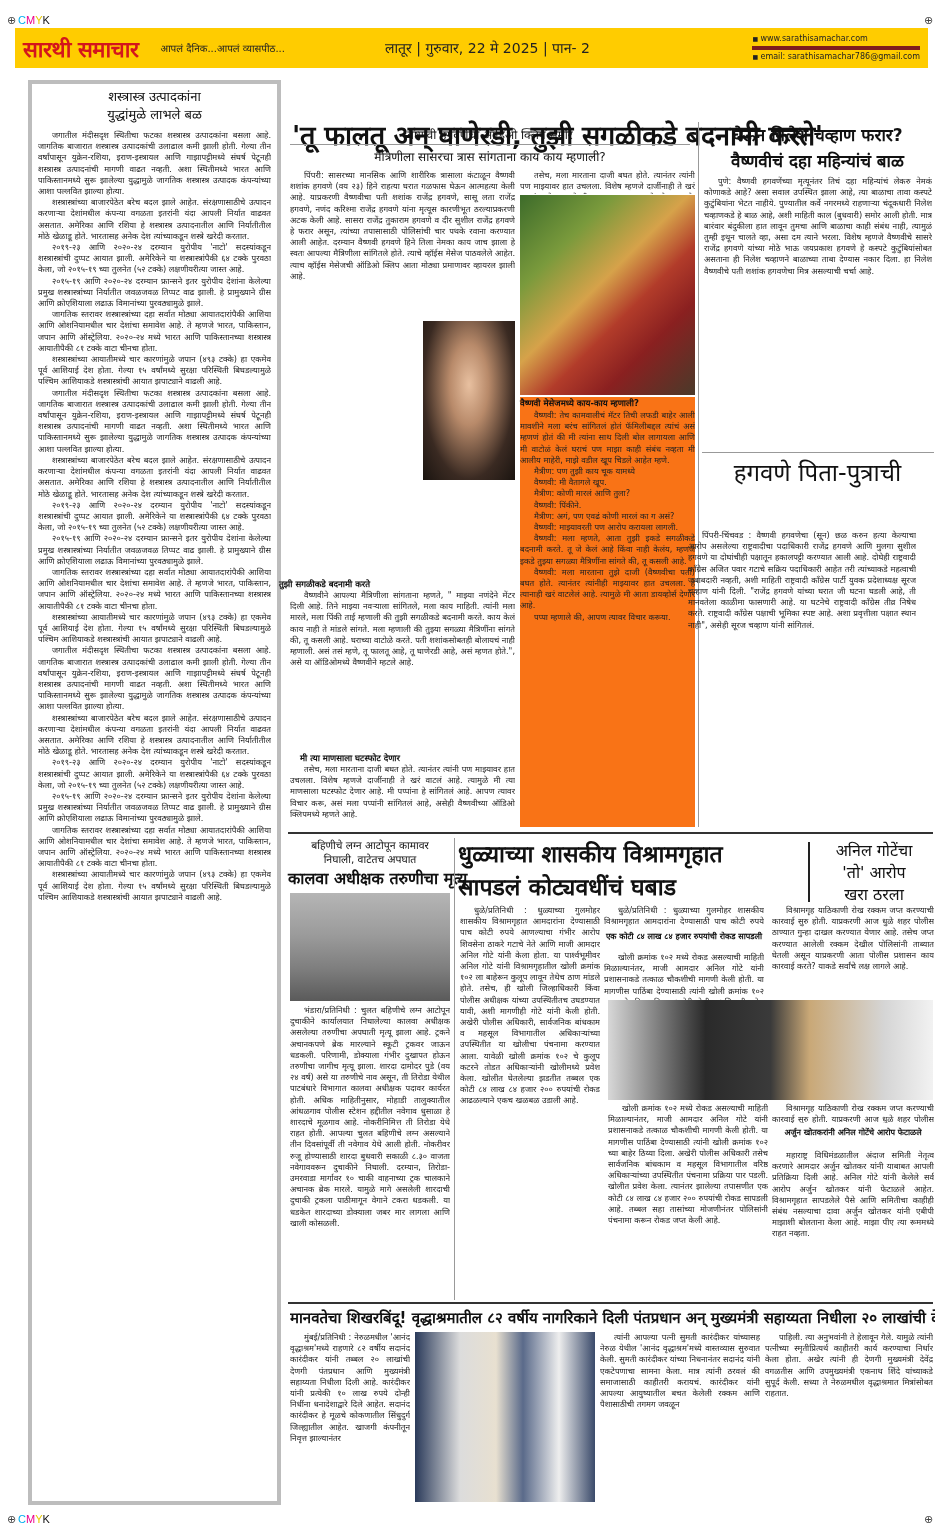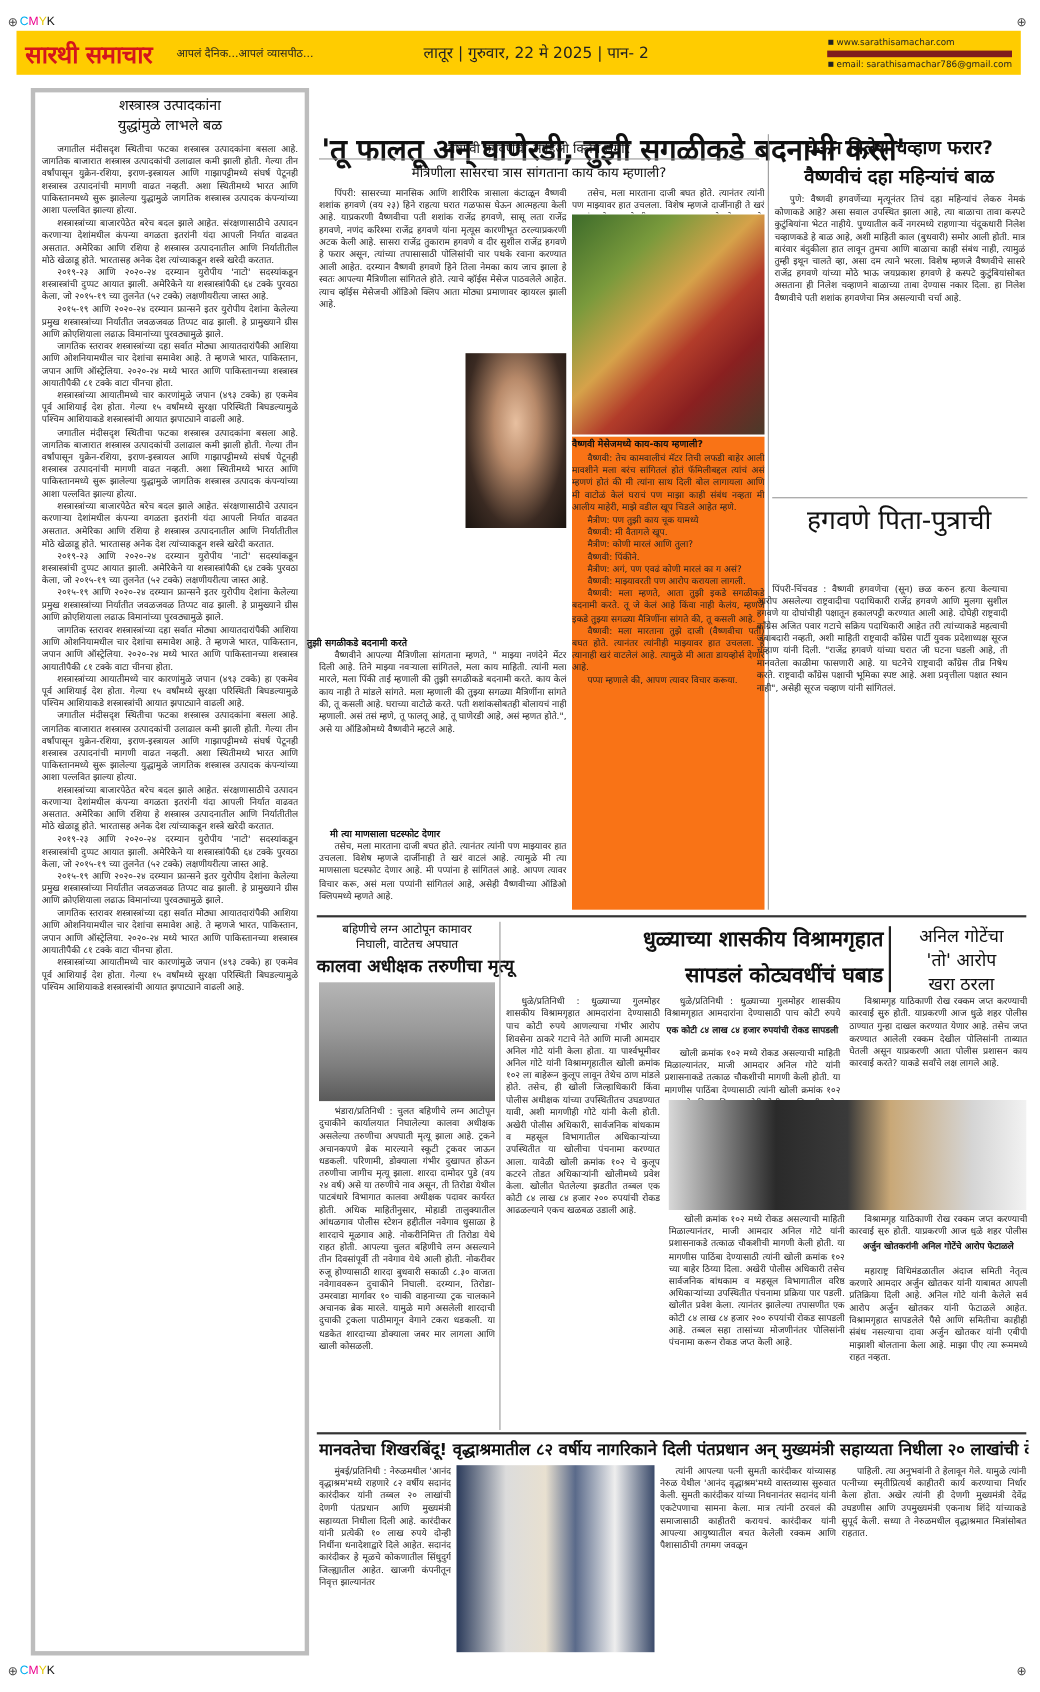--- a/index.html
+++ b/index.html
@@ -9,21 +9,21 @@
   .reg { font-size: 11px; color: #444; }
   .cmyk { font-size: 11px; font-family: "Liberation Sans", sans-serif; }
   .cmyk .c { color: #00aeef; } .cmyk .m { color: #ec008c; } .cmyk .y { color: #e6c800; } .cmyk .k { color: #111; }
   .masthead { left: 15px; top: 28px; width: 913px; height: 40px; background: #ffcc00; display: flex; align-items: center; padding: 0 8px; }
   .brand { font-family: "DejaVu Serif", serif; font-weight: bold; font-size: 22px; color: #d4151c; letter-spacing: -0.5px; }
   .tagline { font-size: 10px; color: #222; margin-left: 22px; }
   .dateline { position: absolute; left: 370px; top: 10px; font-size: 14px; color: #222; }
   .contact { position: absolute; right: 8px; top: 4px; font-size: 8px; color: #222; line-height: 14px; }
   .contact div { padding-left: 8px; position: relative; }
   .contact div::before { content: "■"; position: absolute; left: 0; font-size: 6px; }
-  .contact div:first-child { border-bottom: 6px solid #7f1d1d; }
+  .contact div:first-child { border-bottom: 4px solid #7f1d1d; }
   .editorial { left: 28px; top: 80px; width: 253px; height: 1425px; border: 4px solid #bdbdbd; background: #fff; padding: 4px 6px; overflow: hidden; }
   .ed-title { font-family: "DejaVu Serif", serif; font-style: italic; font-weight: bold; font-size: 34px; text-align: center; border-bottom: 3px solid #111; margin: 0 18px 4px; line-height: 44px; }
   .ed-head { text-align: center; font-size: 13px; line-height: 18px; }
   .body-text { font-size: 8.2px; line-height: 11.2px; text-align: justify; color: #222; }
   .body-text p { text-indent: 14px; }
   .filler { overflow: hidden; }
   .h1 { font-family: "DejaVu Sans", sans-serif; font-weight: bold; font-size: 27px; color: #111; letter-spacing: -0.3px; white-space: nowrap; margin-top: 32px; }
   .sub { font-size: 12px; text-align: center; }
   .rule { border-top: 1px solid #999; }
   .vrule { border-left: 1px solid #999; }
@@ -146,21 +146,21 @@
   <div>बहिणीचे लग्न आटोपून कामावर</div>
   <div>निघाली, वाटेतच अपघात</div>
 </div>
 <div class="abs" style="left:288px;top:868px;width:165px;text-align:center;font-weight:bold;font-size:16px;line-height:22px;white-space:nowrap;">कालवा अधीक्षक तरुणीचा मृत्यू</div>
 <div class="abs photo photo-scooter" style="left:290px;top:893px;width:160px;height:108px;"></div>
 <div class="abs body-text filler" style="left:290px;top:1005px;width:160px;height:290px;">
   <p>भंडारा/प्रतिनिधी : चुलत बहिणीचे लग्न आटोपून दुचाकीने कार्यालयात निघालेल्या कालवा अधीक्षक असलेल्या तरुणीचा अपघाती मृत्यू झाला आहे. ट्रकने अचानकपणे ब्रेक मारल्याने स्कूटी ट्रकवर जाऊन धडकली. परिणामी, डोक्याला गंभीर दुखापत होऊन तरुणीचा जागीच मृत्यू झाला. शारदा दामोदर पुडे (वय २४ वर्ष) असे या तरुणीचे नाव असून, ती तिरोडा येथील पाटबंधारे विभागात कालवा अधीक्षक पदावर कार्यरत होती. अधिक माहितीनुसार, मोहाडी तालुक्यातील आंधळगाव पोलीस स्टेशन हद्दीतील नवेगाव धुसाळा हे शारदाचे मूळगाव आहे. नोकरीनिमित्त ती तिरोडा येथे राहत होती. आपल्या चुलत बहिणीचे लग्न असल्याने तीन दिवसांपूर्वी ती नवेगाव येथे आली होती. नोकरीवर रुजू होण्यासाठी शारदा बुधवारी सकाळी ८.३० वाजता नवेगाववरून दुचाकीने निघाली. दरम्यान, तिरोडा-उमरवाडा मार्गावर १० चाकी वाहनाच्या ट्रक चालकाने अचानक ब्रेक मारले. यामुळे मागे असलेली शारदाची दुचाकी ट्रकला पाठीमागून वेगाने टकरा धडकली. या धडकेत शारदाच्या डोक्याला जबर मार लागला आणि खाली कोसळली.</p>
 </div>
 <div class="abs vrule" style="left:454px;top:838px;height:462px;"></div>
 
-<div class="abs" style="left:458px;top:838px;width:345px;text-align:right;font-weight:bold;font-size:19px;line-height:33px;">
+<div class="abs" style="left:458px;top:838px;width:345px;text-align:left;font-weight:bold;font-size:23px;line-height:33px;">
   <div>धुळ्याच्या शासकीय विश्रामगृहात</div>
   <div>सापडलं कोट्यवधींचं घबाड</div>
 </div>
 <div class="abs vrule" style="left:808px;top:842px;height:60px;border-left:2px solid #222;"></div>
 <div class="abs" style="left:814px;top:840px;width:120px;font-size:16px;line-height:22px;text-align:center;">
   <div>अनिल गोटेंचा</div>
   <div>'तो' आरोप</div>
   <div>खरा ठरला</div>
 </div>
 
@@ -193,20 +193,20 @@
 
 <div class="abs" style="left:290px;top:1307px;width:645px;font-weight:bold;font-size:15px;line-height:22px;white-space:nowrap;overflow:hidden;">मानवतेचा शिखरबिंदू! वृद्धाश्रमातील ८२ वर्षीय नागरिकाने दिली पंतप्रधान अन् मुख्यमंत्री सहाय्यता निधीला २० लाखांची देणगी</div>
 <div class="abs body-text filler" style="left:290px;top:1332px;width:120px;height:170px;">
   <p>मुंबई/प्रतिनिधी : नेरुळमधील 'आनंद वृद्धाश्रम'मध्ये राहणारे ८२ वर्षीय सदानंद कारंदीकर यांनी तब्बल २० लाखांची देणगी पंतप्रधान आणि मुख्यमंत्री सहाय्यता निधीला दिली आहे. कारंदीकर यांनी प्रत्येकी १० लाख रुपये दोन्ही निधींना धनादेशाद्वारे दिले आहेत. सदानंद कारंदीकर हे मूळचे कोकणातील सिंधुदुर्ग जिल्ह्यातील आहेत. खाजगी कंपनीतून निवृत्त झाल्यानंतर</p>
 </div>
 <div class="abs photo photo-group" style="left:415px;top:1332px;width:180px;height:170px;"></div>
 <div class="abs body-text filler" style="left:600px;top:1332px;width:160px;height:170px;">
   <p>त्यांनी आपल्या पत्नी सुमती कारंदीकर यांच्यासह नेरुळ येथील 'आनंद वृद्धाश्रम'मध्ये वास्तव्यास सुरुवात केली. सुमती कारंदीकर यांच्या निधनानंतर सदानंद यांनी एकटेपणाचा सामना केला. मात्र त्यांनी ठरवलं की समाजासाठी काहीतरी करायचं. कारंदीकर यांनी आपल्या आयुष्यातील बचत केलेली रक्कम आणि पैशासाठीची तगमग जवळून</p>
 </div>
 <div class="abs body-text filler" style="left:765px;top:1332px;width:168px;height:170px;">
-  <p>पाहिली. त्या अनुभवांनी ते हेलावून गेले. यामुळे त्यांनी पत्नीच्या स्मृतीप्रित्यर्थ काहीतरी कार्य करण्याचा निर्धार केला होता. अखेर त्यांनी ही देणगी मुख्यमंत्री देवेंद्र उघडणीस आणि उपमुख्यमंत्री एकनाथ शिंदे यांच्याकडे सुपूर्द केली. सध्या ते नेरुळमधील वृद्धाश्रमात मित्रांसोबत राहतात.</p>
+  <p>पाहिली. त्या अनुभवांनी ते हेलावून गेले. यामुळे त्यांनी पत्नीच्या स्मृतीप्रित्यर्थ काहीतरी कार्य करण्याचा निर्धार केला होता. अखेर त्यांनी ही देणगी मुख्यमंत्री देवेंद्र वगळतीस आणि उपमुख्यमंत्री एकनाथ शिंदे यांच्याकडे सुपूर्द केली. सध्या ते नेरुळमधील वृद्धाश्रमात मित्रांसोबत राहतात.</p>
 </div>
 
 <div class="abs reg" style="left:7px;top:1513px;">⊕</div>
 <div class="abs cmyk" style="left:18px;top:1513px;">
   <span class="c">C</span><span class="m">M</span><span class="y">Y</span><span class="k">K</span>
 </div>
 <div class="abs reg" style="left:924px;top:1513px;">⊕</div>
 
 </body></html>

